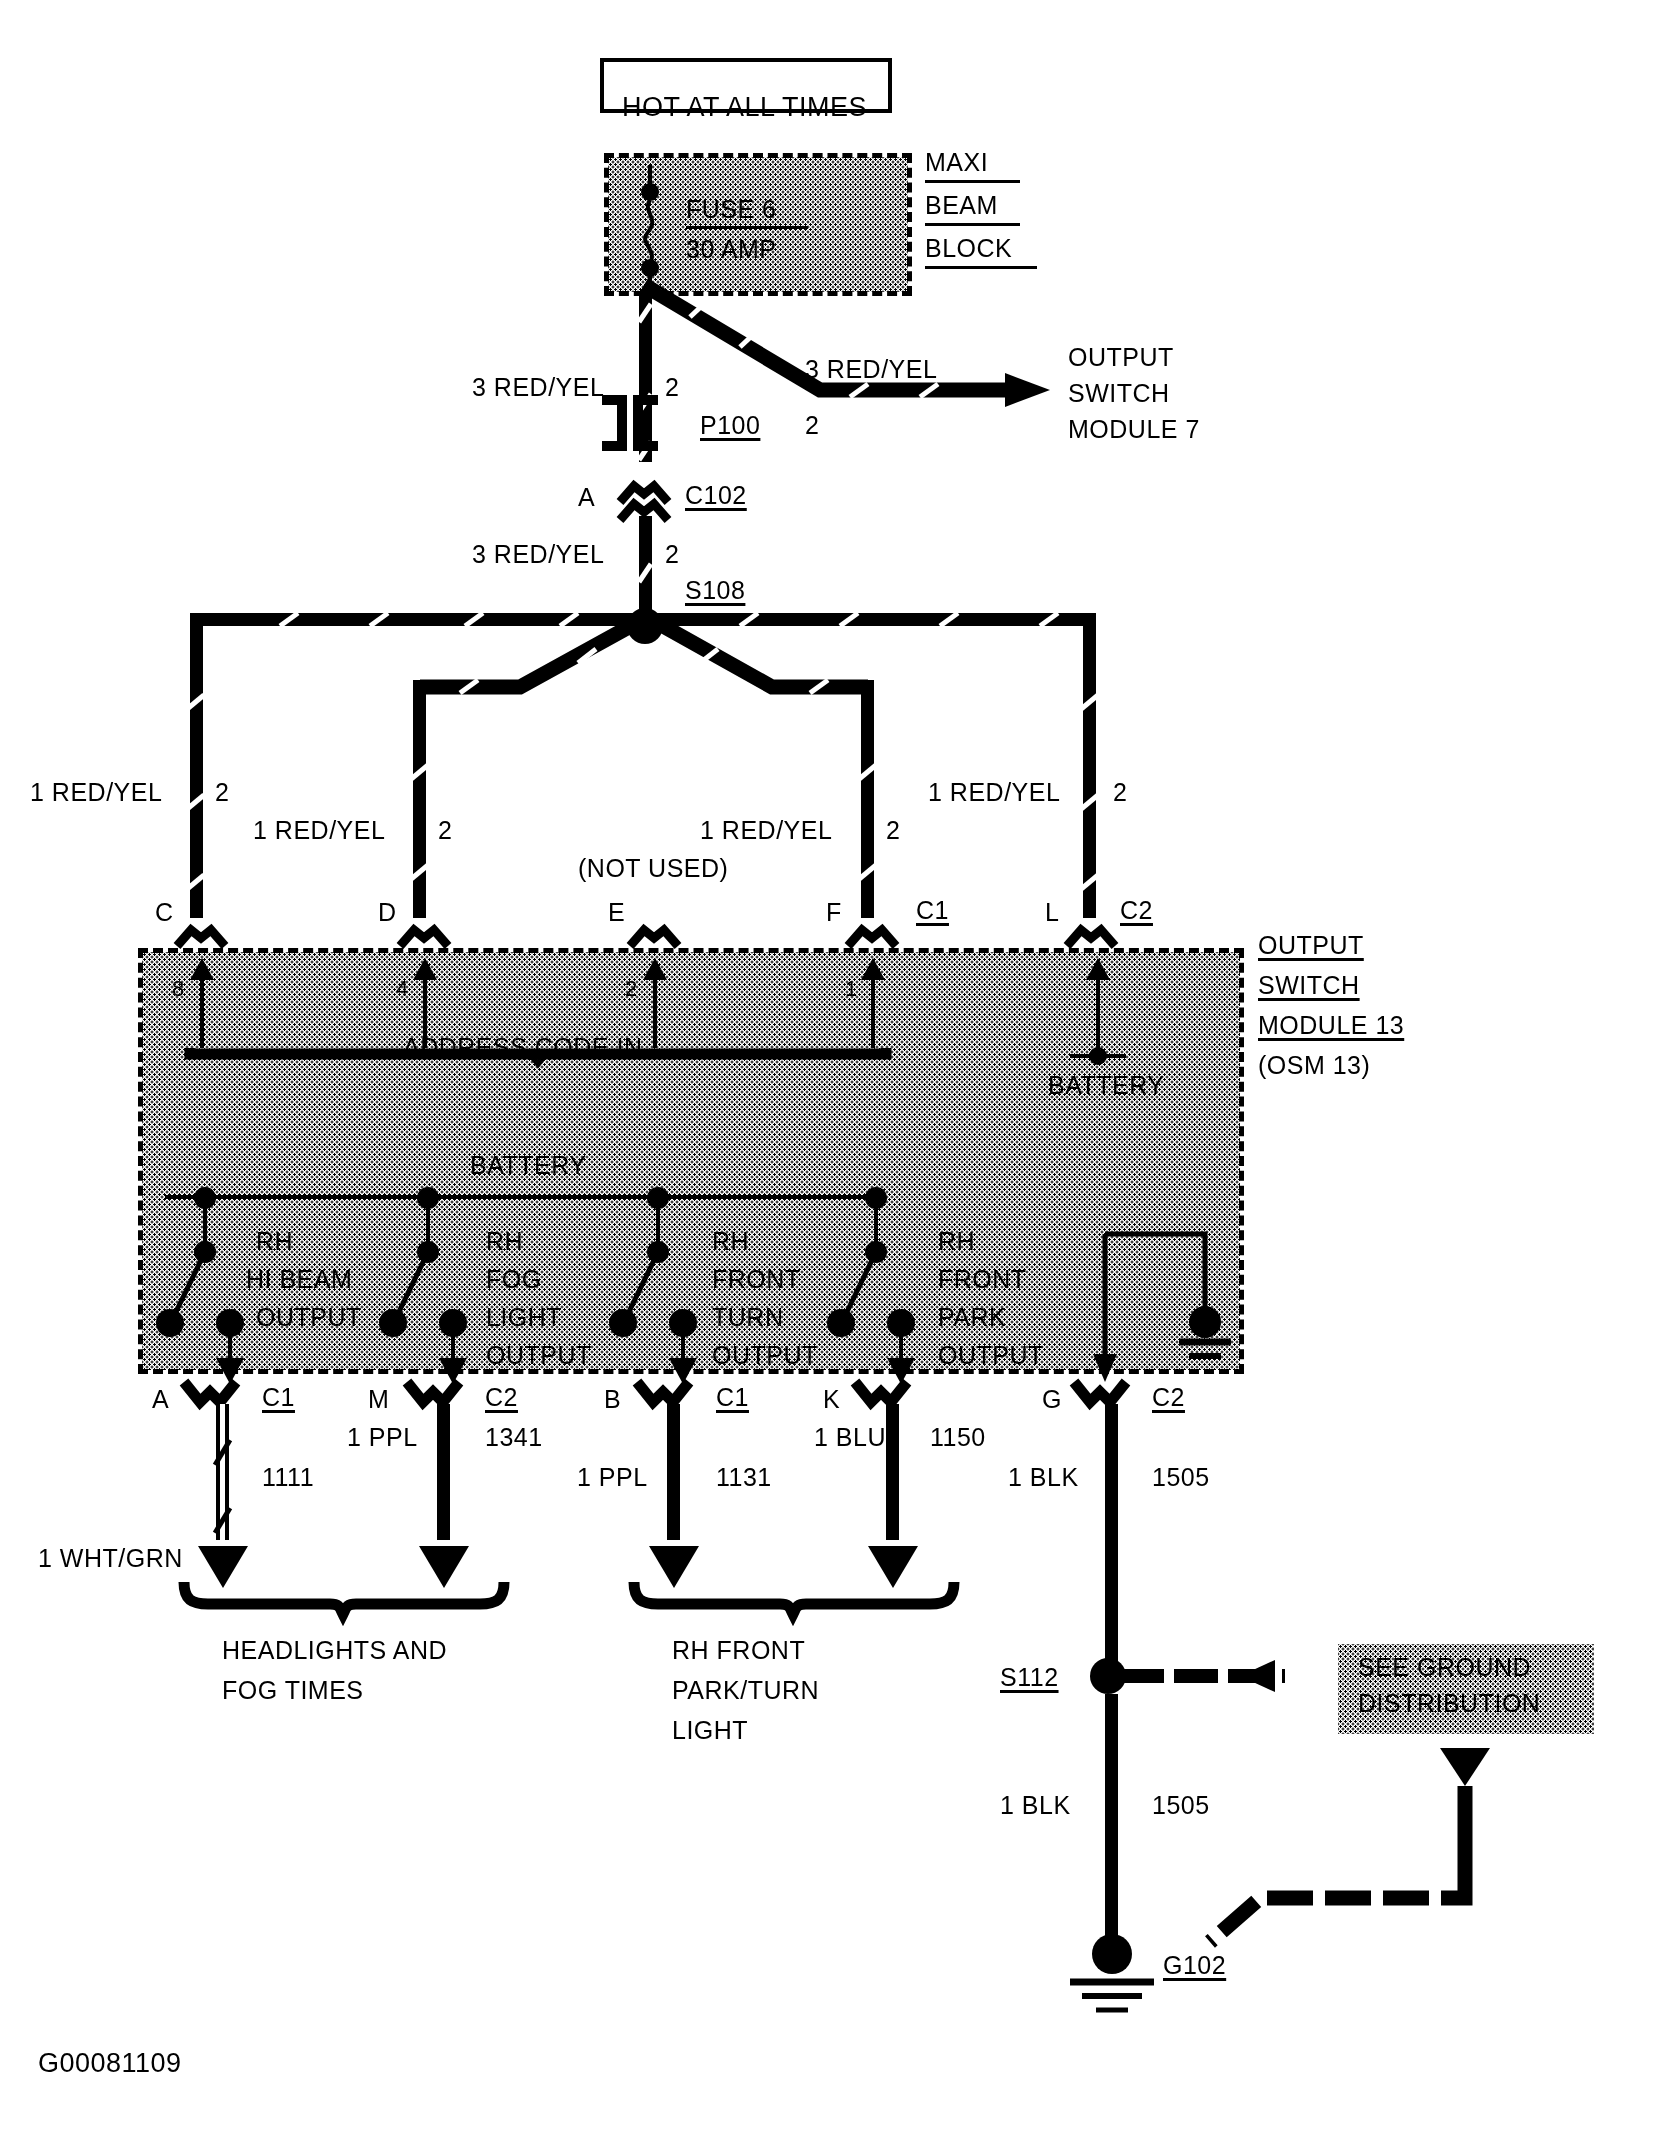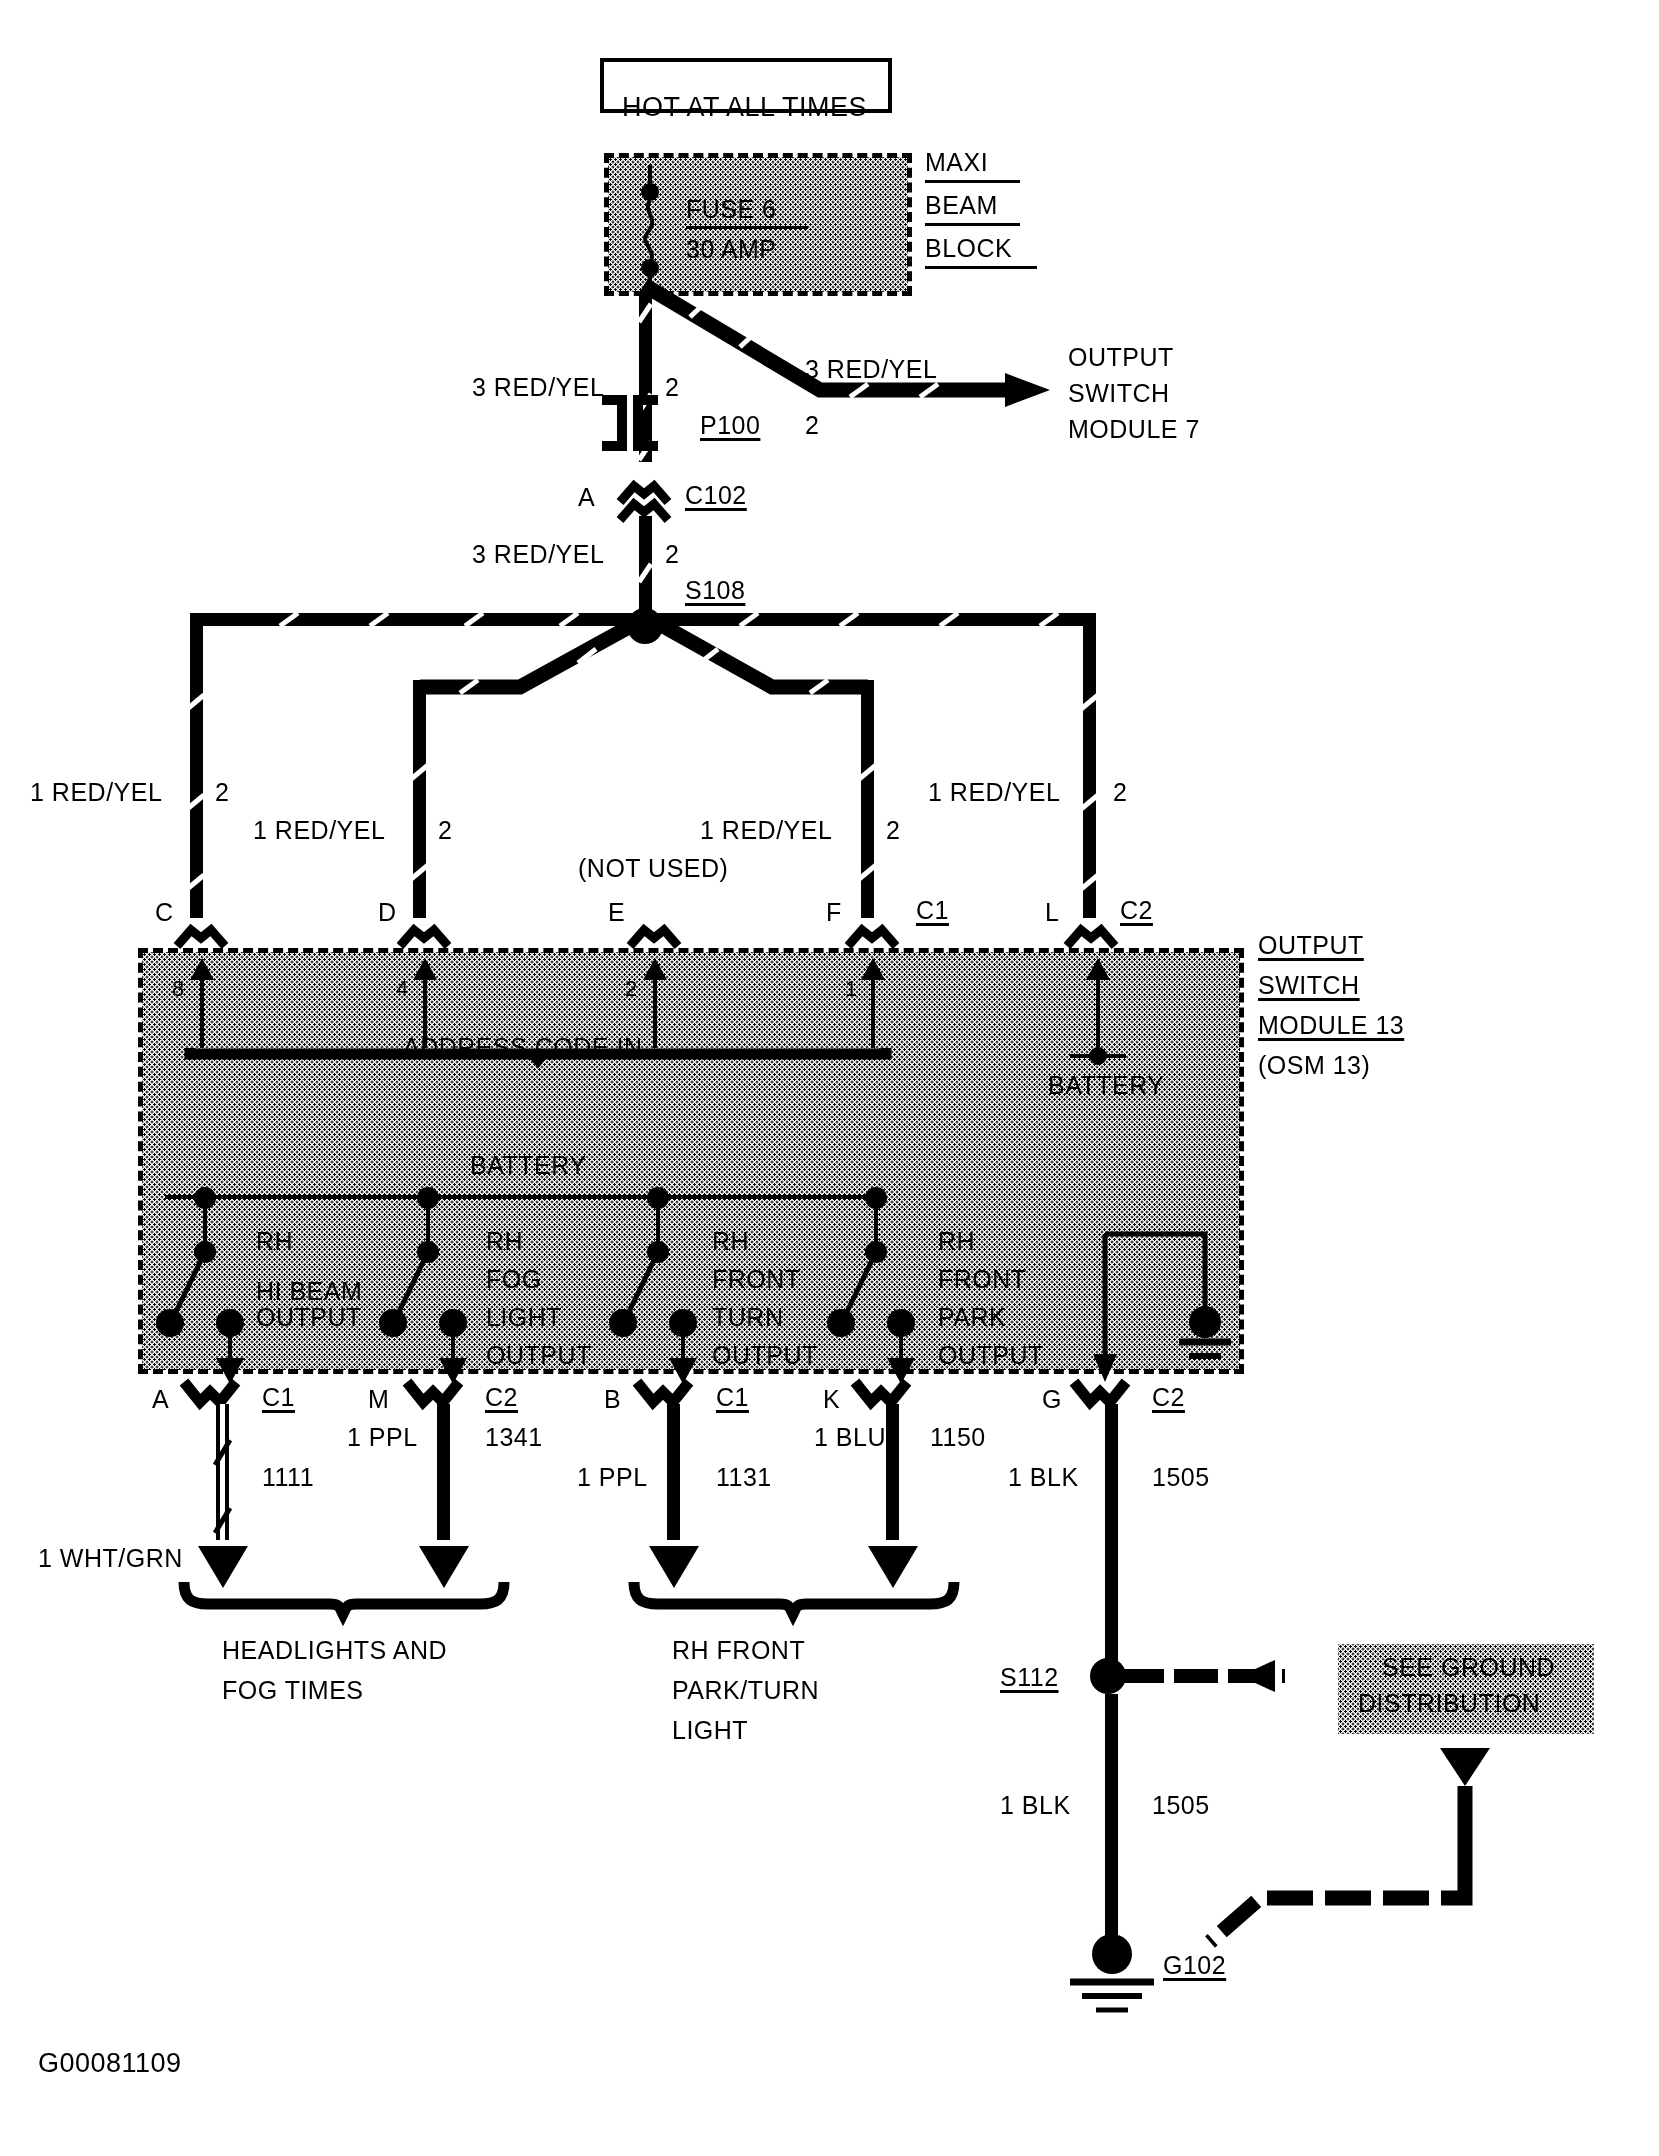--- a/index.html
+++ b/index.html
@@ -252,21 +252,21 @@
     <circle cx="726" cy="64" r="11" fill="#000"></circle>
     <line x1="726" y1="64" x2="693" y2="132" stroke="#000" stroke-width="5"></line>
     <circle cx="691" cy="135" r="14" fill="#000"></circle>
     <circle cx="751" cy="135" r="14" fill="#000"></circle>
     <line x1="751" y1="135" x2="751" y2="185" stroke="#000" stroke-width="4"></line>
     <polygon points="751,196 737,170 765,170" fill="#000"></polygon>
   </g>
 </svg>
 
 <div class="txt" style="left:256px;top:1224px;">RH</div>
-<div class="txt" style="left:256px;top:1262px;margin-top:12px;">HI BEAM</div>
+<div class="txt" style="left:246px;top:1262px;">HI BEAM</div>
 <div class="txt" style="left:256px;top:1300px;">OUTPUT</div>
 
 <div class="txt" style="left:486px;top:1224px;">RH</div>
 <div class="txt" style="left:486px;top:1262px;">FOG</div>
 <div class="txt" style="left:486px;top:1300px;">LIGHT</div>
 <div class="txt" style="left:486px;top:1338px;">OUTPUT</div>
 
 <div class="txt" style="left:712px;top:1224px;">RH</div>
 <div class="txt" style="left:712px;top:1262px;">FRONT</div>
 <div class="txt" style="left:712px;top:1300px;">TURN</div>
@@ -357,21 +357,21 @@
 
 <div class="dot" style="left:1090px;top:1658px;width:36px;height:36px;"></div>
 <div class="txt u" style="left:1000px;top:1660px;">S112</div>
 
 <svg style="left:1120px;top:1660px;width:230px;height:40px;">
   <line x1="0" y1="16" x2="165" y2="16" stroke="#000" stroke-width="14" stroke-dasharray="44 10"></line>
   <polygon points="155,0 155,32 120,16" fill="#000"></polygon>
 </svg>
 
 <div class="stipple" style="left:1338px;top:1644px;width:256px;height:90px;"></div>
-<div class="txt" style="left:1358px;top:1650px;margin-left:24px;">SEE GROUND</div>
+<div class="txt" style="left:1358px;top:1650px;">SEE GROUND</div>
 <div class="txt" style="left:1358px;top:1686px;">DISTRIBUTION</div>
 
 <svg style="left:1080px;top:1730px;width:520px;height:280px;">
   <polygon points="385,56 410,18 360,18" fill="#000"></polygon>
   <line x1="385" y1="56" x2="385" y2="146" stroke="#000" stroke-width="15"></line>
   <path d="M385,146 L 385,168 L 180,168 L 130,212" stroke="#000" stroke-width="15" fill="none" stroke-dasharray="46 12"></path>
 </svg>
 
 <div class="wv" style="left:1105px;top:1694px;height:252px;"></div>
 <div class="txt" style="left:1000px;top:1788px;">1 BLK</div>

